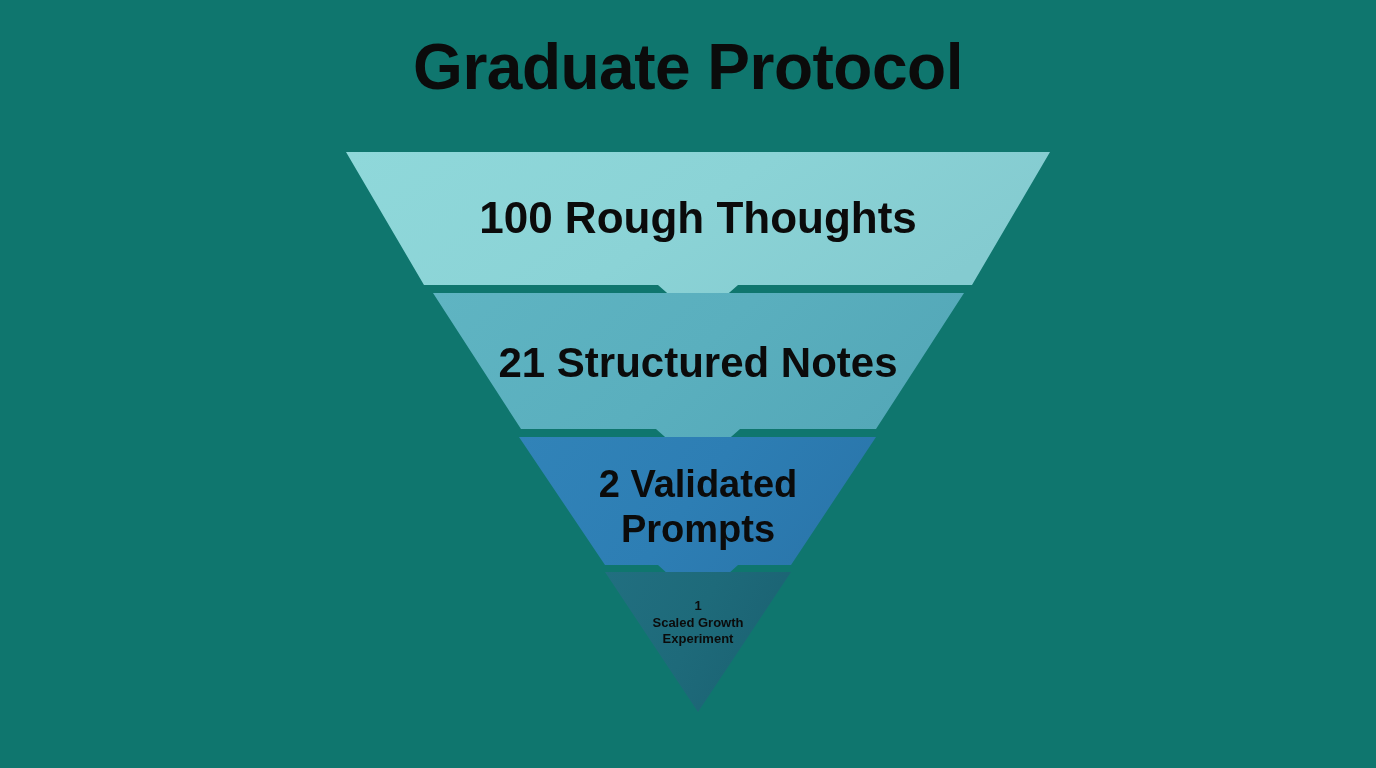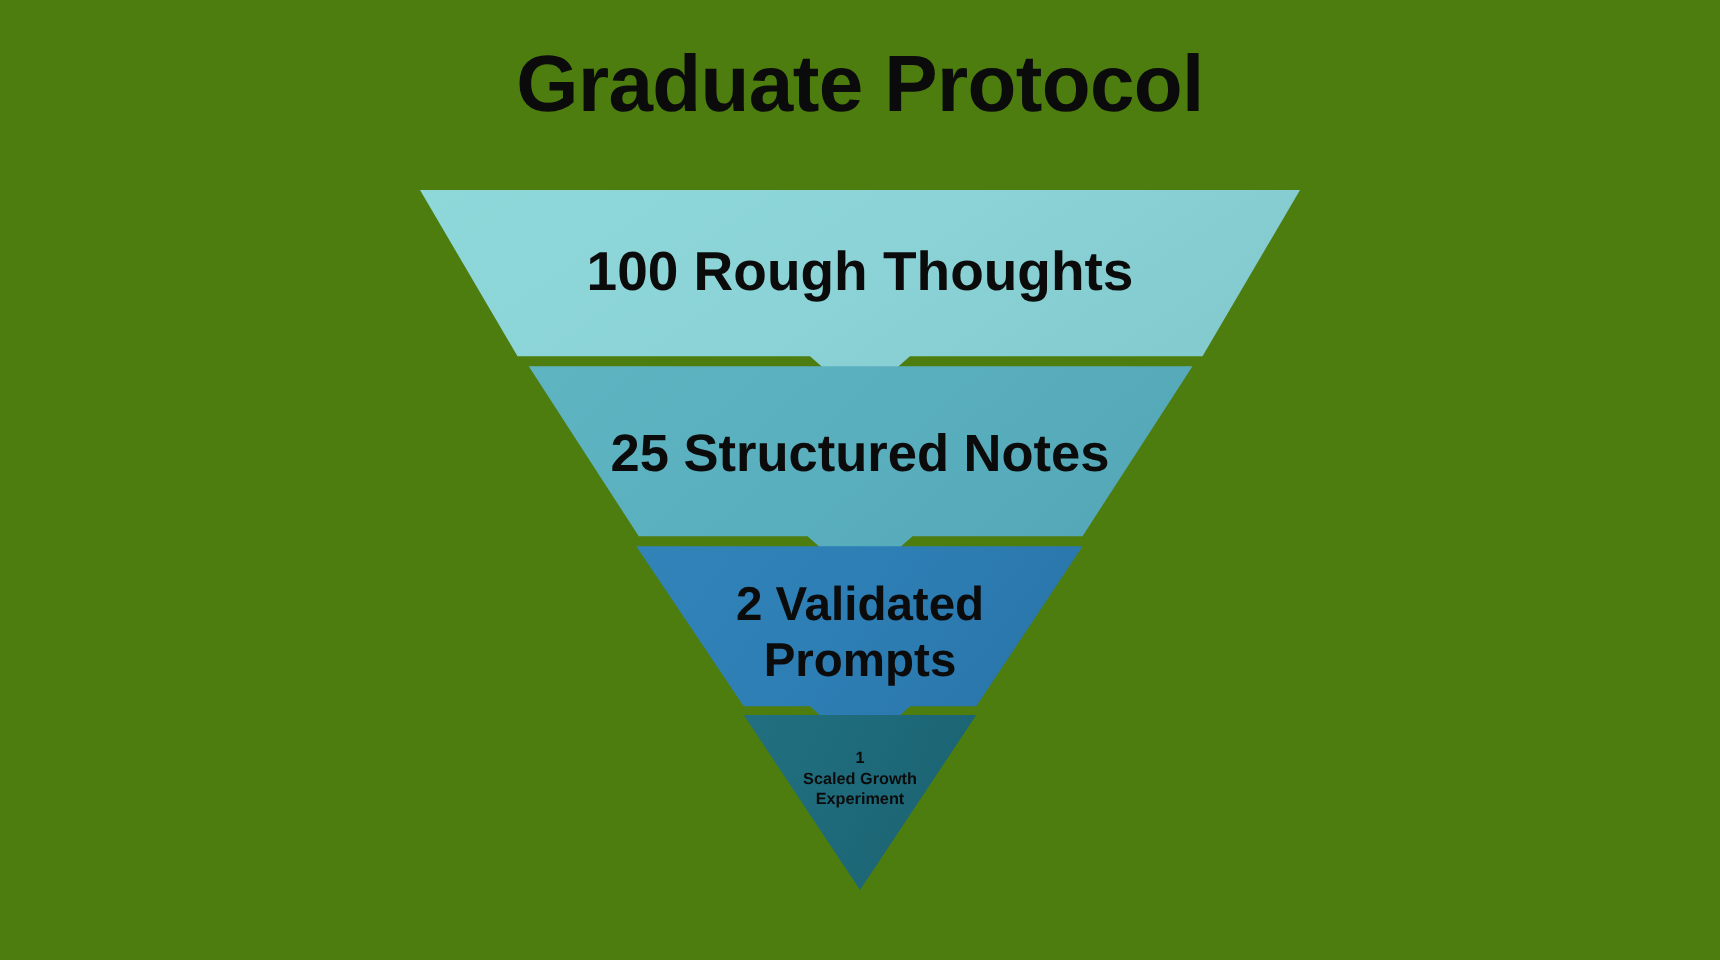--- a/index.html
+++ b/index.html
@@ -13,21 +13,21 @@
     background: #ffffff;
     font-family: "Liberation Sans", "DejaVu Sans", sans-serif;
     overflow: hidden;
     position: relative;
   }
 
   #slide {
     position: relative;
     width: 1376px;
     height: 768px;
-    background: #4d7c0f;
+    background: #0f766e;
   }
 
   
   #title {
     position: absolute;
     left: 0;
     top: 32px;
     width: 1376px;
     text-align: center;
     font-family: "Liberation Sans Narrow", "Liberation Sans", "DejaVu Sans", sans-serif;
@@ -35,21 +35,21 @@
     font-weight: bold;
     color: #0b0b0b;
     letter-spacing: -0.5px;
     line-height: 1.1;
     white-space: nowrap;
   }
 
   
   #funnel {
     position: absolute;
-    left: 0;
+    left: 10px;
     top: 0;
     width: 1180px;
     height: 768px;
   }
 
   #funnel-svg {
     position: absolute;
     left: 0;
     top: 0;
     width: 1376px;
@@ -133,21 +133,21 @@
 
       <polygon fill="url(#g1)" points="423,293 954,293 866,429 730,429 688,466 646,429 511,429"></polygon>
 
       <polygon fill="url(#g2)" points="509,437 866,437 781,565 728,565 688,601 648,565 595,565"></polygon>
 
       <polygon fill="url(#g3)" points="595,572 781,572 688,712"></polygon>
     </svg>
 
     <div class="stage-label" id="label-0">100 Rough Thoughts</div>
 
-    <div class="stage-label" id="label-1">25 Structured Notes</div>
+    <div class="stage-label" id="label-1">21 Structured Notes</div>
 
     <div class="stage-label" id="label-2">2 Validated
 Prompts</div>
 
     <div class="stage-label" id="label-3">1
 Scaled Growth
 Experiment</div>
   </div>
 
 </div>

